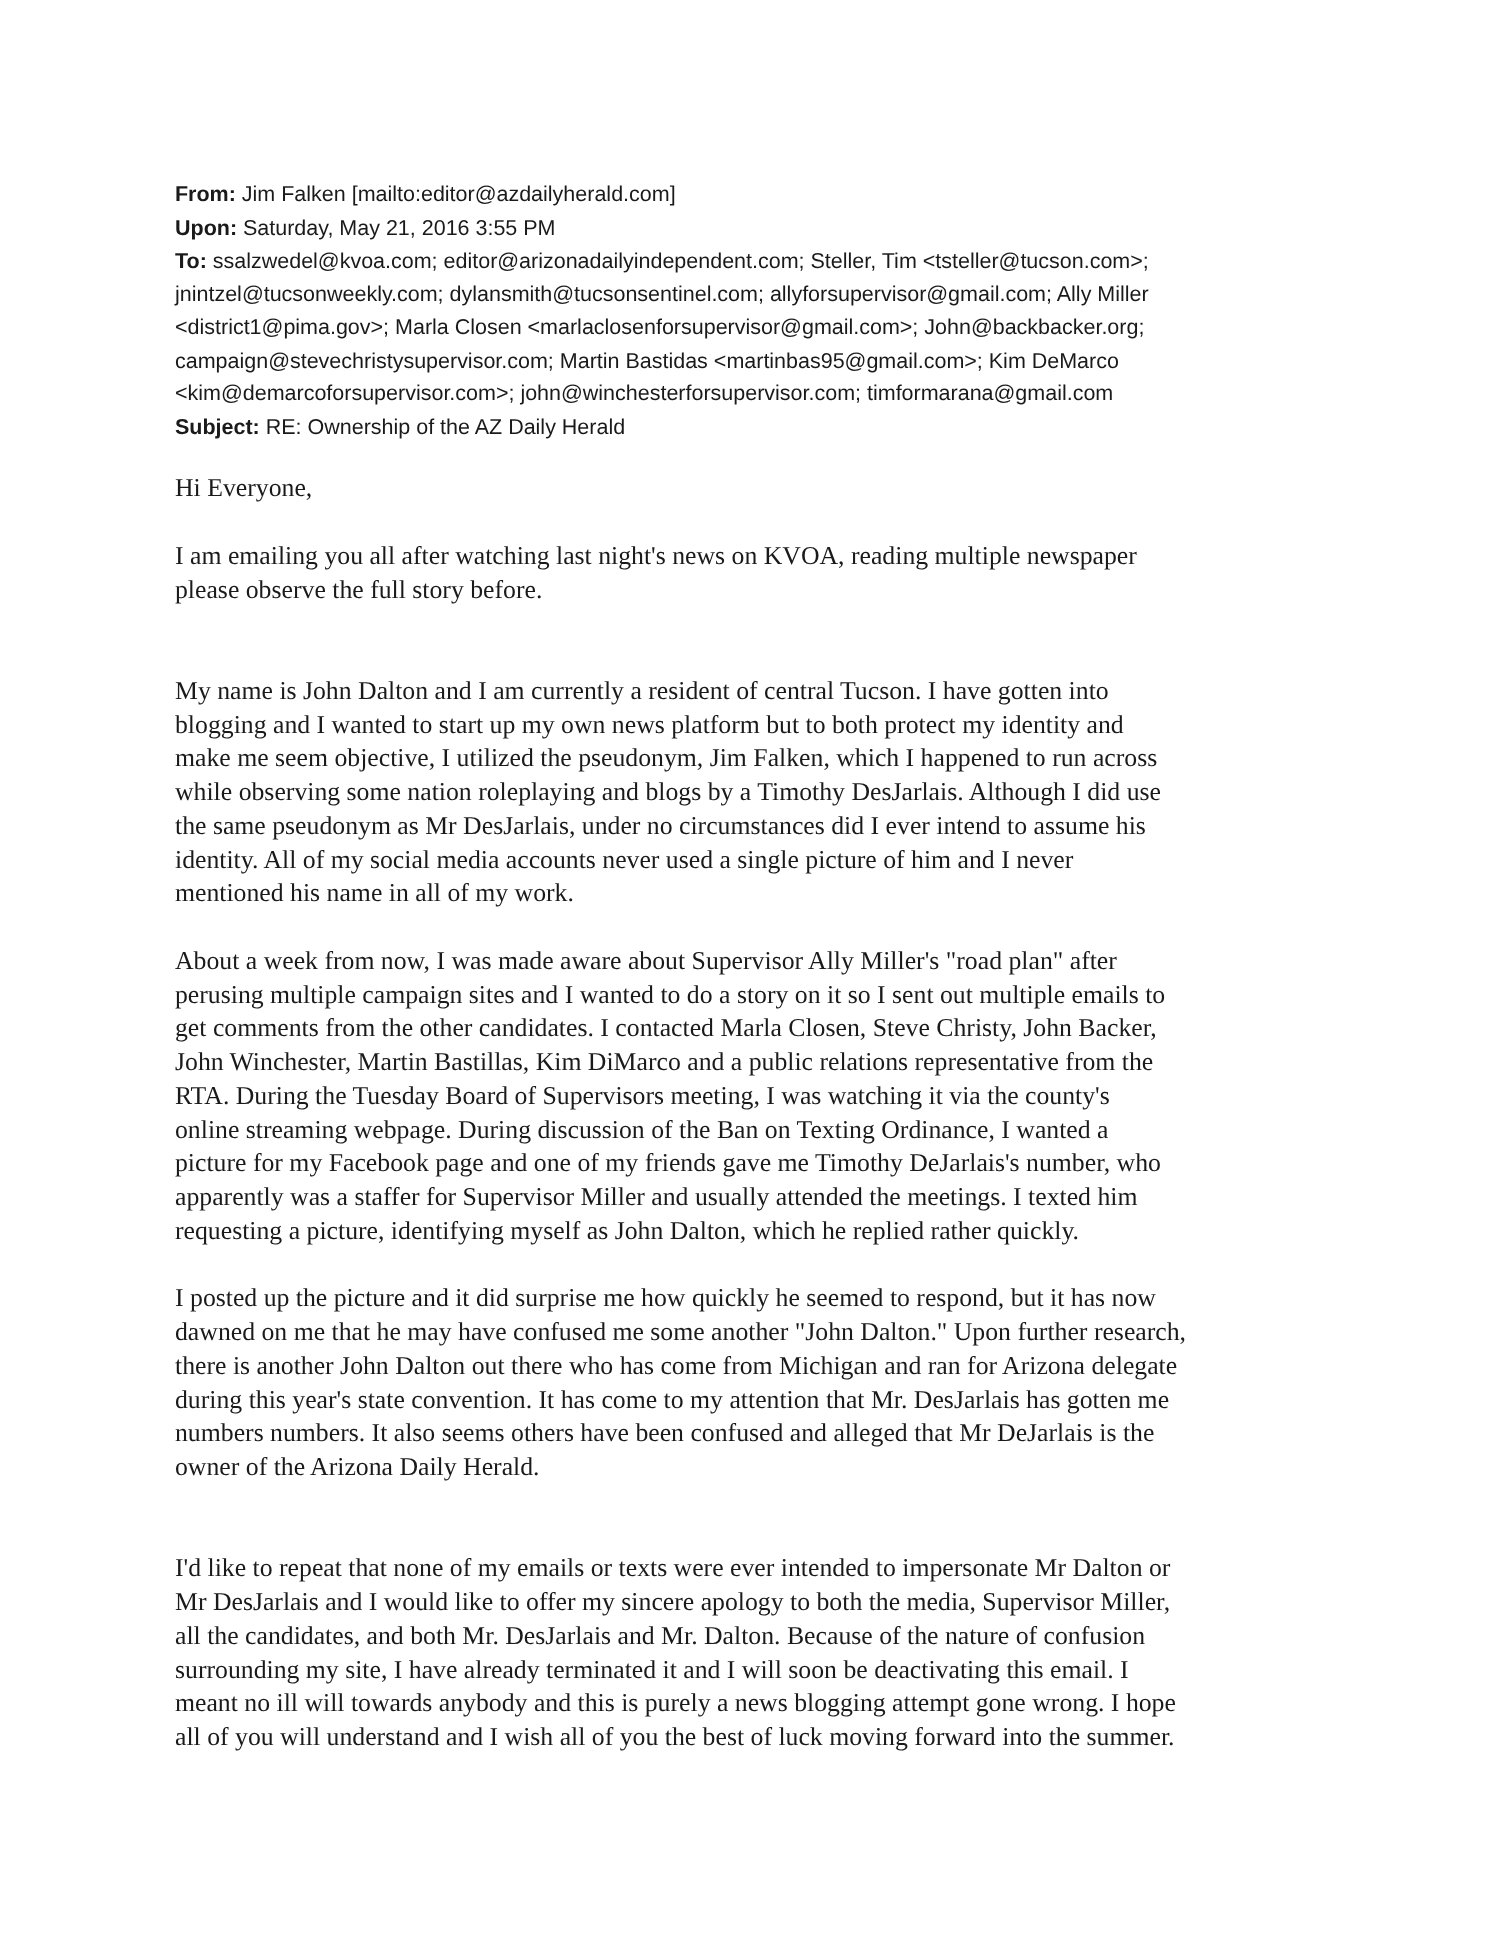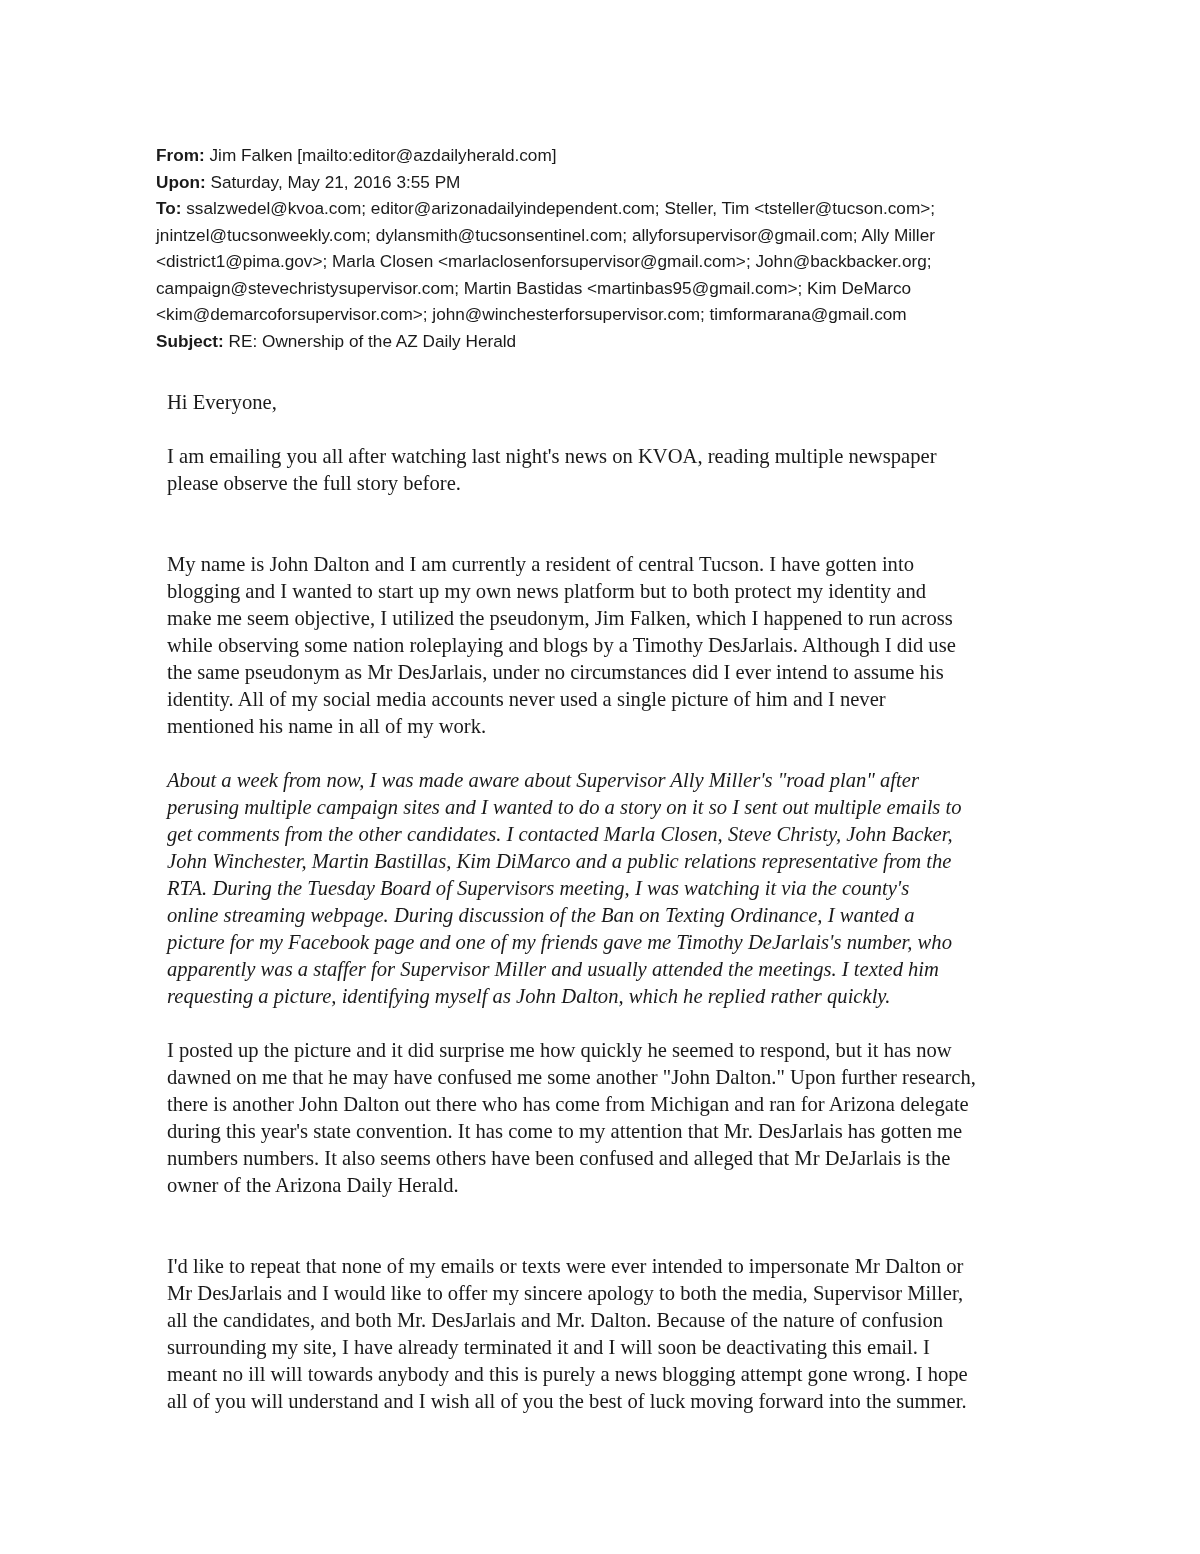--- a/index.html
+++ b/index.html
@@ -9,21 +9,21 @@
   }
   body {
     width: 1200px;
     height: 1554px;
     position: relative;
     overflow: hidden;
     color: #1a1a1a;
   }
   .page {
     position: absolute;
-    left: 16px;
+    left: 0;
     top: 0;
     width: 1092px;
     height: 1554px;
     background: #ffffff;
   }
   .header {
     position: absolute;
     left: 140px;
     top: 142px;
     width: 930px;
@@ -44,30 +44,30 @@
     position: absolute;
     left: 140px;
     top: 378px;
     width: 930px;
     font-family: "Liberation Serif", "DejaVu Serif", serif;
     font-size: 20.6px;
     line-height: 27px;
     color: #1a1a1a;
   }
   .body p {
-    margin: 11px;
+    margin: 0;
   }
   .body .line {
     display: block;
     white-space: nowrap;
   }
   .greeting { position: absolute; top: 0; }
   .p1 { position: absolute; top: 54px; }
   .p2 { position: absolute; top: 162px; }
-  .p3 { position: absolute; top: 378px; font-style: italic; }
+  .p3 { position: absolute; top: 378px; }
   .p4 { position: absolute; top: 648px; }
   .p5 { position: absolute; top: 864px; }
 </style>
 </head>
 <body>
 
 <div class="page">
 
   <div class="header">
     <span class="line"><span class="label">From:</span><span> Jim Falken [mailto:editor@azdailyherald.com]</span></span>

